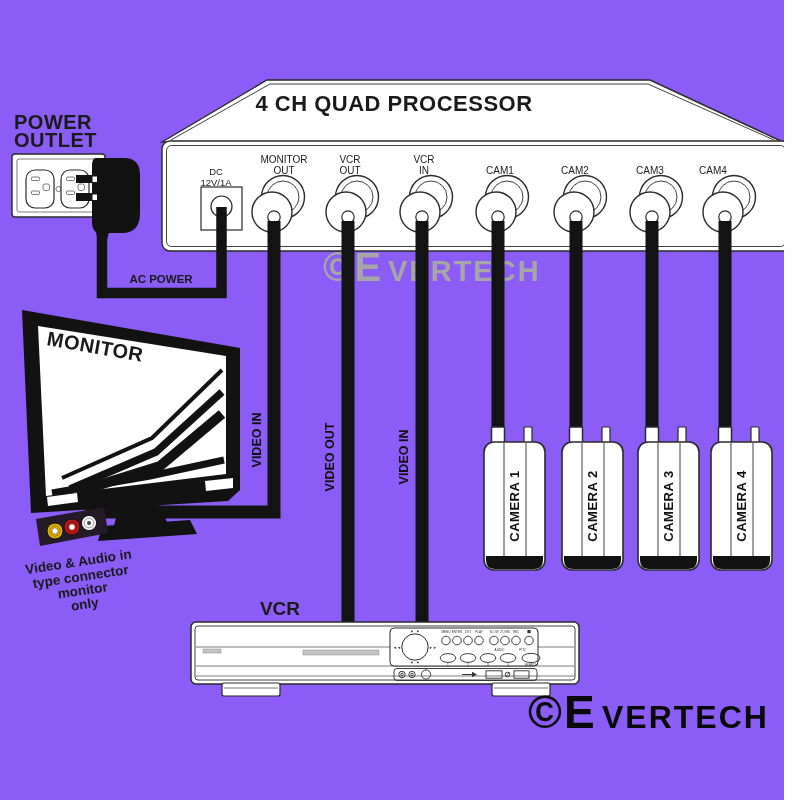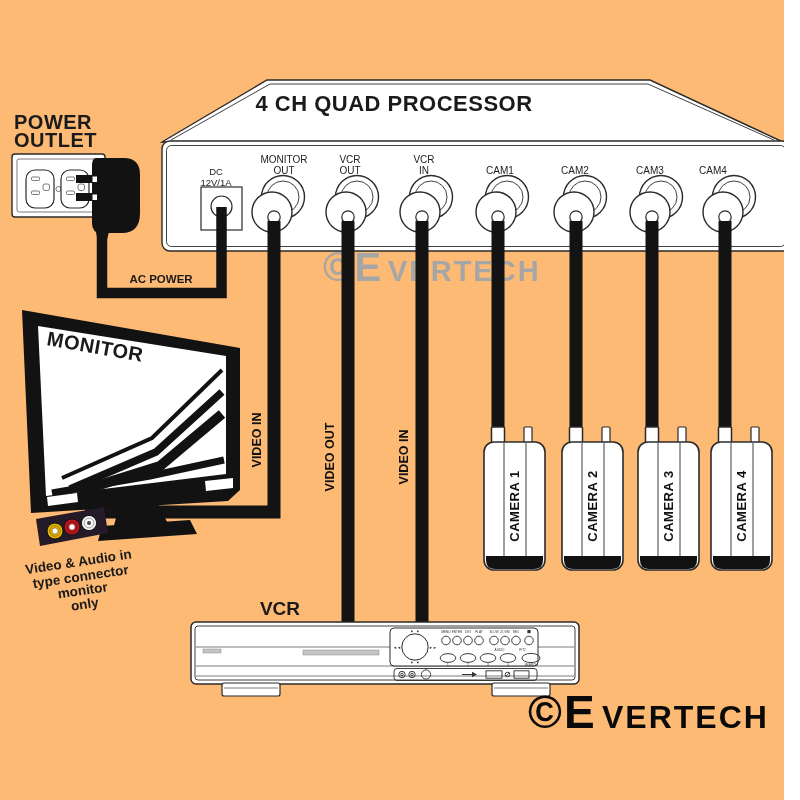--- a/index.html
+++ b/index.html
@@ -1,16 +1,16 @@
 <!DOCTYPE html>
 <html><head>
 <meta charset="utf-8">
 <style>
   html,body{margin:0;padding:0;background:#fff;}
-  .stage{position:relative;width:784px;height:800px;background:#fdba74;overflow:hidden;
+  .stage{position:relative;width:784px;height:800px;background:#8b5cf6;overflow:hidden;
          font-family:"Liberation Sans","DejaVu Sans",sans-serif;}
   svg{position:absolute;left:0;top:0;}
   svg text{font-family:"Liberation Sans","DejaVu Sans",sans-serif;fill:#1a1a1a;}
   .ln{fill:#fff;stroke:#2b2b2b;stroke-width:1.4;}
   .lnthin{fill:none;stroke:#2b2b2b;stroke-width:0.9;}
   .lnhair{fill:none;stroke:#444;stroke-width:0.7;}
   .blk{fill:#121212;}
   .cable{fill:none;stroke:#131313;stroke-linejoin:miter;}
   .title{font-size:22px;font-weight:bold;letter-spacing:0.5px;text-anchor:middle;}
   .biglabel{font-size:20px;font-weight:bold;letter-spacing:0.5px;}

